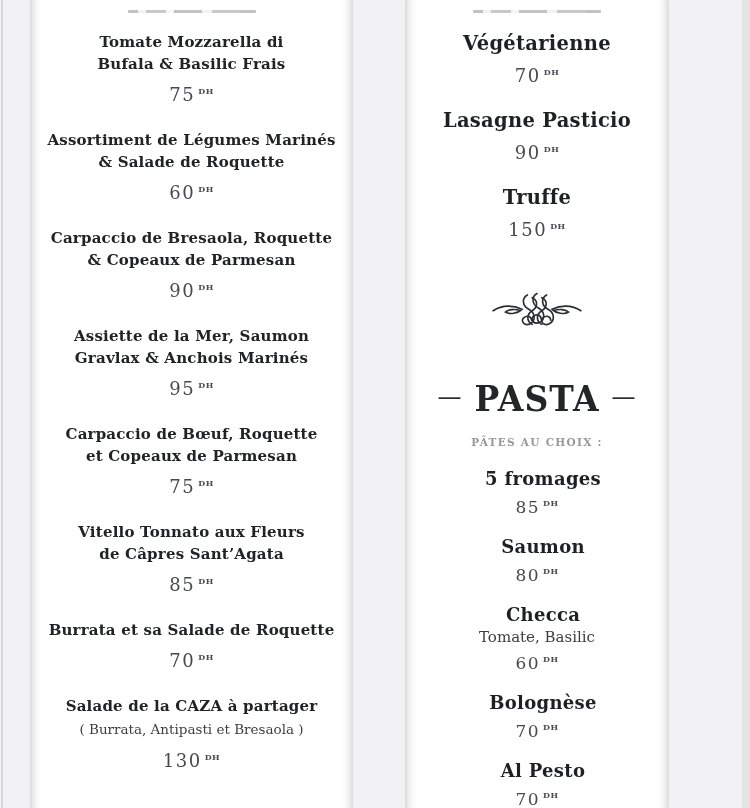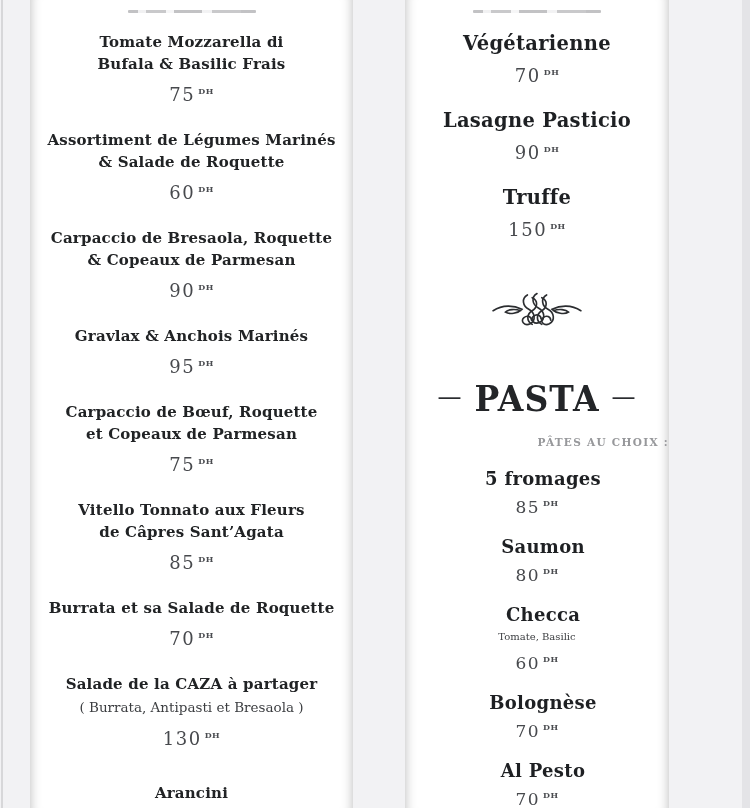--- a/index.html
+++ b/index.html
@@ -66,28 +66,28 @@
     margin-top:46px; font-weight:bold; font-size:33px; line-height:40px;
     letter-spacing:1px; color:#232528;
     display:flex; align-items:center; justify-content:center;
     transform:scaleY(1.08);
   }
   .section-heading .dash { font-size:24px; font-weight:normal;
     margin:0 12px; transform:translateY(-2px); color:#2a2c2f; }
 
   .section-sub {
     margin-top:16px; color:#97989b; font-size:10.5px; line-height:15px;
-    letter-spacing:1.3px; font-weight:bold;text-align:right;
+    letter-spacing:1.3px; font-weight:bold;
   }
 
   .pasta-items { margin-top:16px; }
   .pasta-item { margin-bottom:15px; }
   .pasta-name { font-weight:bold; font-size:18px; line-height:25px;
     letter-spacing:.3px; color:#1e2023;padding-left:12px; }
-  .pasta-note { font-size:10px; line-height:20px; color:#3c3e41; }
+  .pasta-note { font-size:15px; line-height:20px; color:#3c3e41; }
   .pasta-item .price { margin-top:0; font-size:17px; line-height:24px; }
 </style>
 </head>
 <body>
 
 <div class="left-edge-line"></div>
 
 <div class="card left">
   <div class="card-inner">
     <div class="cropped-title"></div>
@@ -104,20 +104,21 @@
       <div class="price"><span>60</span><span class="unit">DH</span></div>
     </div>
 
     <div class="menu-item">
       <div class="item-name">Carpaccio de Bresaola, Roquette</div>
       <div class="item-name">&amp; Copeaux de Parmesan</div>
       <div class="price"><span>90</span><span class="unit">DH</span></div>
     </div>
 
     <div class="menu-item">
+      <div class="item-name">Assiette de la Mer, Saumon</div>
       <div class="item-name">Gravlax &amp; Anchois Marinés</div>
       <div class="price"><span>95</span><span class="unit">DH</span></div>
     </div>
 
     <div class="menu-item">
       <div class="item-name">Carpaccio de Bœuf, Roquette</div>
       <div class="item-name">et Copeaux de Parmesan</div>
       <div class="price"><span>75</span><span class="unit">DH</span></div>
     </div>
 

